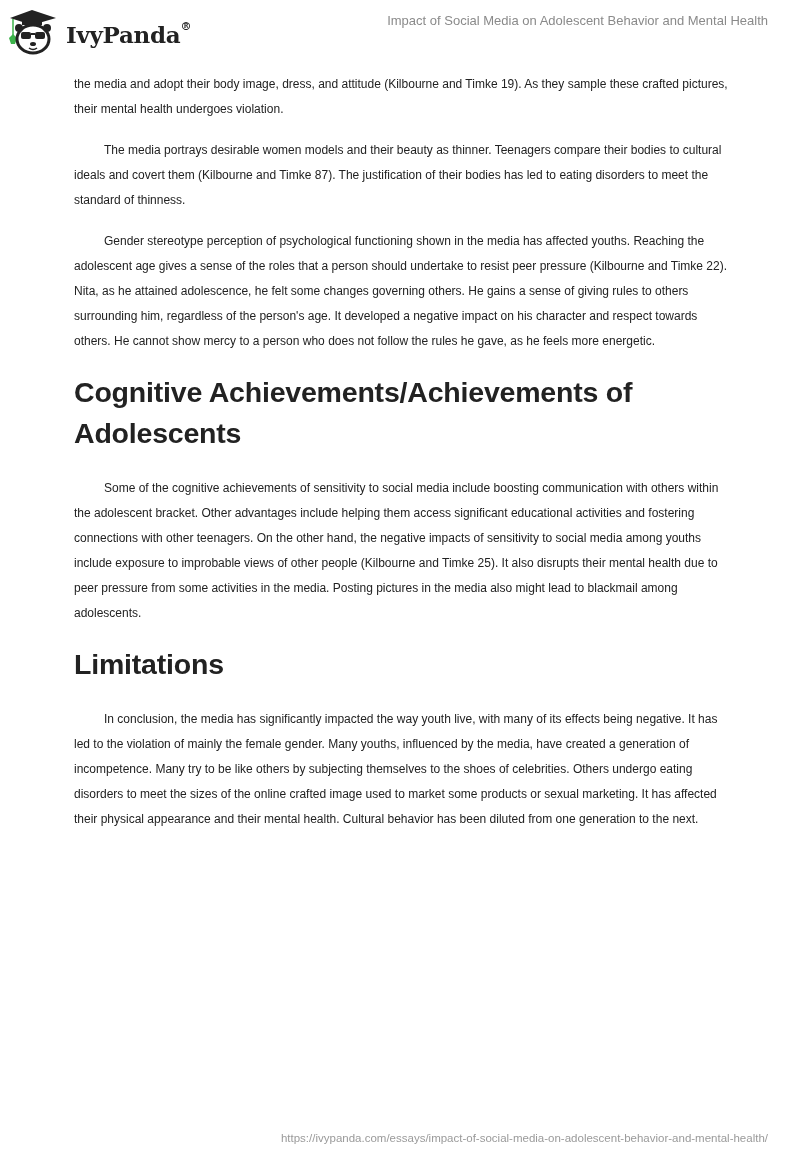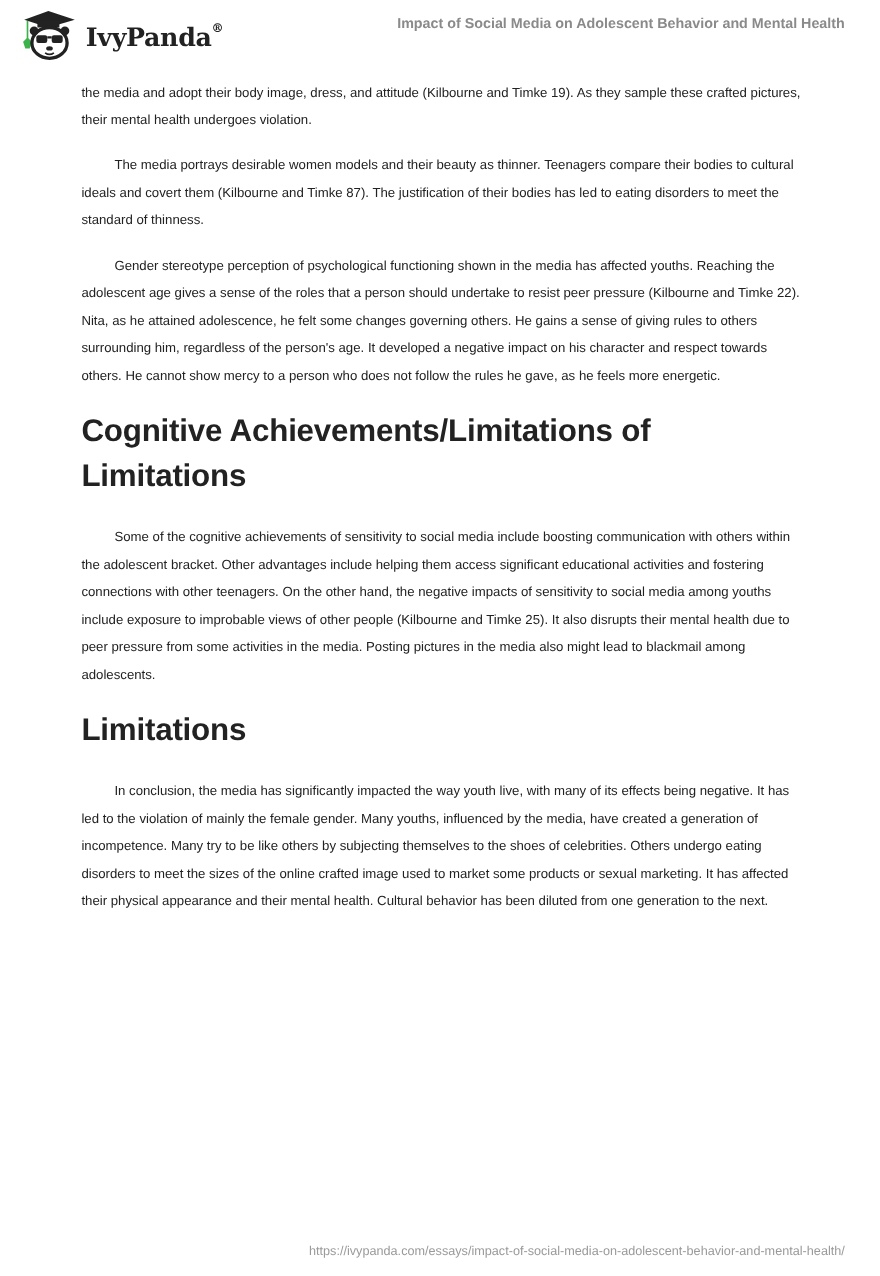--- a/index.html
+++ b/index.html
@@ -1,24 +1,24 @@
 <!DOCTYPE html>
 <html><head>
   <meta charset="utf-8">
   <style>
     html, body { margin: 0; padding: 0; background: #ffffff; }
     body { width: 800px; height: 1160px; position: relative; overflow: hidden;
            font-family: "Liberation Sans", sans-serif; color: #222222; }
     .header { position: absolute; left: 0; top: 0; width: 800px; height: 60px; }
-    .logo { position: absolute; left: 16px; top: 8px; display: flex; align-items: center; justify-content: center; }
+    .logo { position: absolute; left: 4px; top: 8px; display: flex; align-items: center; justify-content: center; }
     .logo svg { width: 58px; height: 48px; }
     .logo-text { font-family: "DejaVu Serif", "Liberation Serif", serif; font-weight: bold;
                  font-size: 23px; color: #222; margin-left: 4px; letter-spacing: -0.3px; position: relative; top: 2px; }
     .logo-text sup { font-size: 11px; font-weight: bold; position: relative; top: -4px; }
-    .doc-title { position: absolute; right: 32px; top: 13px; font-size: 13px; color: #8a8a8a; font-weight: bold; }
+    .doc-title { position: absolute; right: 32px; top: 13px; font-size: 13px; color: #8a8a8a; }
     .content { position: absolute; left: 74px; top: 72px; width: 660px; }
     p { margin: 0 0 16px 0; font-size: 12px; line-height: 25px; color: #222; }
     p.indent { text-indent: 30px; }
     h2 { margin: 18px 0 22px 0; font-size: 28.5px; line-height: 41px; font-weight: bold; color: #222; letter-spacing: -0.2px; }
     .footer-url { position: absolute; right: 32px; top: 1132px; font-size: 11.5px; color: #9a9a9a; text-align: right; }
   </style>
 </head>
 <body>
 
 <div class="header">
@@ -45,19 +45,19 @@
     </svg>
     <span class="logo-text"><span>IvyPanda</span><sup>®</sup></span>
   </div>
   <div class="doc-title">Impact of Social Media on Adolescent Behavior and Mental Health</div>
 </div>
 
 <div class="content">
   <p>the media and adopt their body image, dress, and attitude (Kilbourne and Timke 19). As they sample these crafted pictures, their mental health undergoes violation.</p>
   <p class="indent">The media portrays desirable women models and their beauty as thinner. Teenagers compare their bodies to cultural ideals and covert them (Kilbourne and Timke 87). The justification of their bodies has led to eating disorders to meet the standard of thinness.</p>
   <p class="indent">Gender stereotype perception of psychological functioning shown in the media has affected youths. Reaching the adolescent age gives a sense of the roles that a person should undertake to resist peer pressure (Kilbourne and Timke 22). Nita, as he attained adolescence, he felt some changes governing others. He gains a sense of giving rules to others surrounding him, regardless of the person's age. It developed a negative impact on his character and respect towards others. He cannot show mercy to a person who does not follow the rules he gave, as he feels more energetic.</p>
-  <h2>Cognitive Achievements/Limitations of Limitations</h2>
+  <h2>Cognitive Achievements/Achievements of Adolescents</h2>
   <p class="indent">Some of the cognitive achievements of sensitivity to social media include boosting communication with others within the adolescent bracket. Other advantages include helping them access significant educational activities and fostering connections with other teenagers. On the other hand, the negative impacts of sensitivity to social media among youths include exposure to improbable views of other people (Kilbourne and Timke 25). It also disrupts their mental health due to peer pressure from some activities in the media. Posting pictures in the media also might lead to blackmail among adolescents.</p>
   <h2>Limitations</h2>
   <p class="indent">In conclusion, the media has significantly impacted the way youth live, with many of its effects being negative. It has led to the violation of mainly the female gender. Many youths, influenced by the media, have created a generation of incompetence. Many try to be like others by subjecting themselves to the shoes of celebrities. Others undergo eating disorders to meet the sizes of the online crafted image used to market some products or sexual marketing. It has affected their physical appearance and their mental health. Cultural behavior has been diluted from one generation to the next.</p>
 </div>
 
 <div class="footer-url">https://ivypanda.com/essays/impact-of-social-media-on-adolescent-behavior-and-mental-health/</div>
 
 </body></html>

